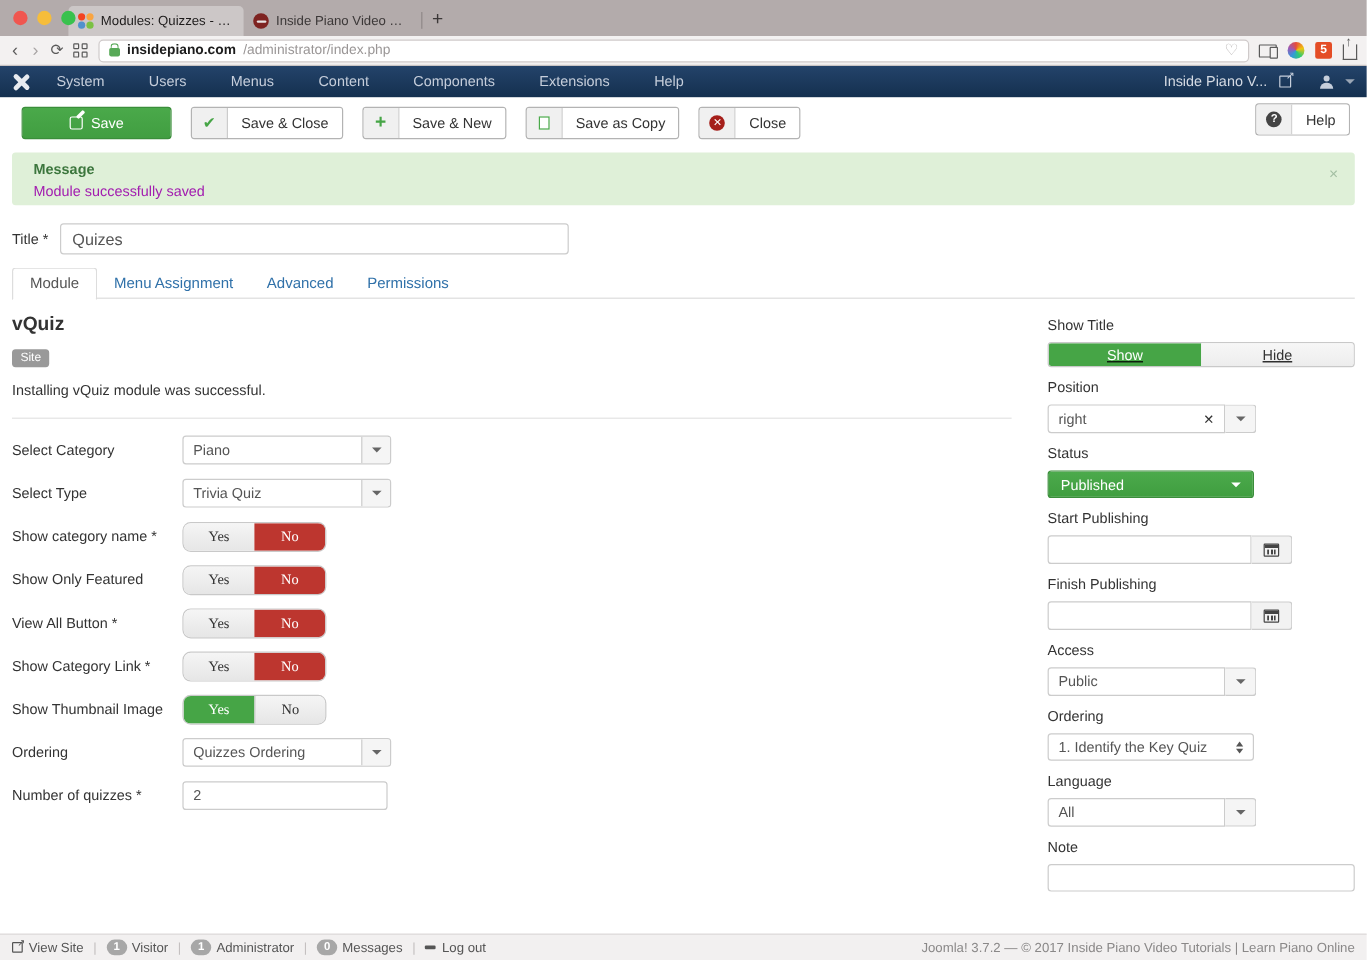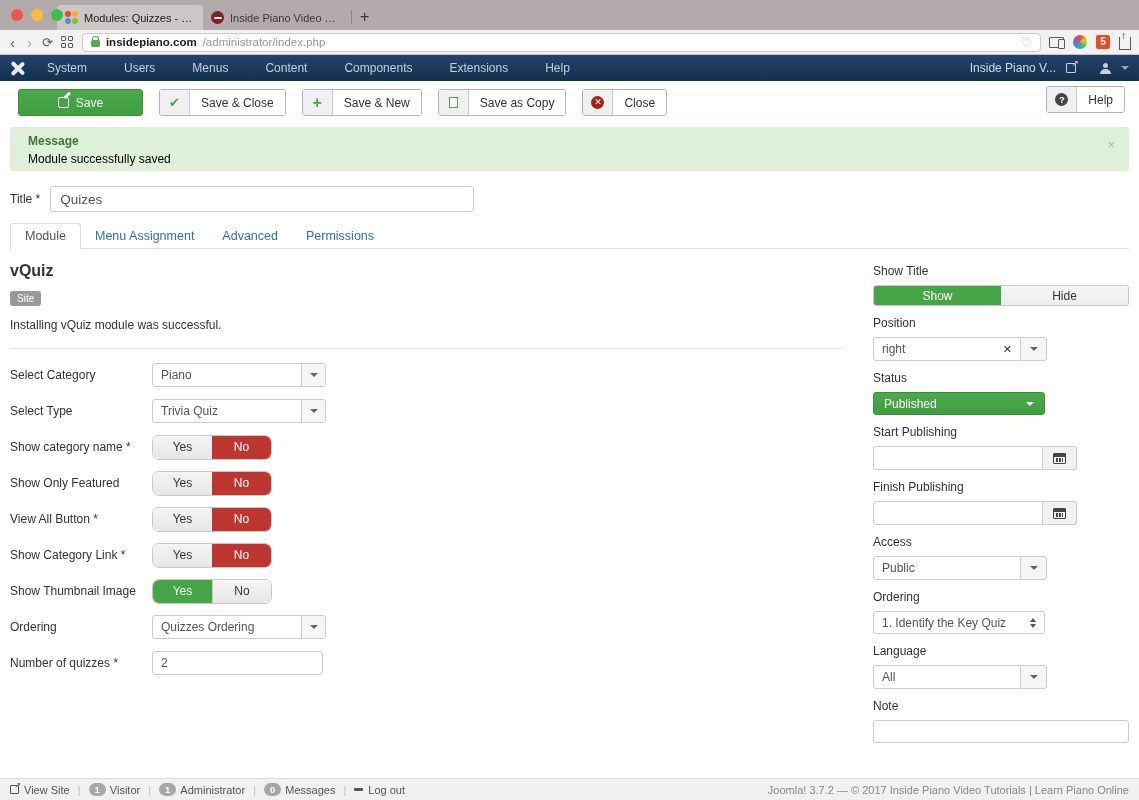--- a/index.html
+++ b/index.html
@@ -70,21 +70,21 @@
   .plus-icon { color:#46a546; font-size:16px; font-weight:bold; }
   .copy-icon { width:9px; height:11px; border:1.4px solid #4aa94a; background:#fff; position:relative; }
   .copy-icon:before { content:""; position:absolute; left:2px; top:-4px; width:9px; height:11px; border:1.4px solid #4aa94a; background:#f0f0f0; z-index:-1; }
   .closecircle-icon { width:13px; height:13px; border-radius:50%; background:#a51f1a; color:#fff; font-size:9px; line-height:13px; text-align:center; font-weight:bold; }
   .helpcircle-icon { width:13px; height:13px; border-radius:50%; background:#444; color:#fff; font-size:9.5px; line-height:13px; text-align:center; font-weight:bold; }
   .btn-help { position:absolute; right:14px; top:86px; }
 
   
   .alert { position:absolute; left:10px; right:10px; top:127px; height:44px; background:#dff0d8; border-radius:3px; padding:7px 18px; }
   .alert h4 { font-size:12px; color:#3c763d; margin-bottom:4px; }
-  .alert p { font-size:12px; color:#000000; }
+  .alert p { font-size:12px; color:#a21caf; }
   .alert .close { position:absolute; right:14px; top:10px; color:#a3bfa3; font-size:13px; cursor:pointer; }
 
   
   .title-row { position:absolute; left:10px; top:186px; display:flex; align-items:center; gap:10px; }
   .title-row label { font-size:12px; color:#333; }
   .title-row input { width:424px; height:26px; border:1px solid #ccc; border-radius:3px; padding:0 9px; font-size:13.5px; color:#555; font-family:inherit; }
 
   
   .formtabs { position:absolute; left:10px; right:10px; top:224px; height:25px; border-bottom:1px solid #ddd; display:flex; align-items:center; }
   .formtab { font-size:12.5px; padding:5px 14px 6px 14px; color:#3071a9; cursor:pointer; }
@@ -95,31 +95,31 @@
   .main-left h2 { font-size:16px; color:#333; margin-bottom:8px; }
   .badge { display:inline-block; background:#999; color:#fff; font-size:10px; padding:2px 7px; border-radius:3px; margin-bottom:12px; }
   .mod-desc { font-size:12px; color:#333; margin-bottom:16px; }
   .main-left hr { border:none; border-top:1px solid #e3e3e3; margin-bottom:14px; }
   .frow { display:flex; align-items:center; height:24px; margin-bottom:12px; }
   .frow .flabel { width:142px; font-size:12px; color:#333; flex:0 0 auto; }
   .combo { display:flex; height:24px; border:1px solid #ccc; border-radius:3px; overflow:hidden; background:#fff; }
   .combo .ctext { width:148px; display:flex; align-items:center; padding:0 8px; font-size:12px; color:#555; }
   .combo .cbtn { width:24px; background:#f5f5f5; border-left:1px solid #ccc; display:flex; align-items:center; justify-content:center; }
   .combo .cbtn .caret { border-top-color:#666; }
-  .yesno { display:flex; height:25px; border-radius:7px; overflow:hidden; border:1px solid #c9c9c9; }
+  .yesno { display:flex; height:25px; border-radius:7px; overflow:hidden; border:1px solid #c9c9c9;font-family:Liberation Serif, serif; }
   .yn { width:59px; display:flex; align-items:center; justify-content:center; font-size:12px; color:#333; background:linear-gradient(#f5f5f5,#e6e6e6); cursor:pointer; }
   .yn + .yn { border-left:1px solid #c9c9c9; }
   .yn.on-red { background:#bd362f; color:#fff; border-left:none; }
   .yn.on-green { background:#46a546; color:#fff; }
   .tinput { width:171px; height:24px; border:1px solid #ccc; border-radius:3px; padding:0 8px; font-size:12px; color:#555; font-family:inherit; }
 
   
   .sidebar { position:absolute; left:873px; top:264px; width:256px; }
   .slabel { font-size:12px; color:#333; margin-bottom:7px; }
-  .toggle { display:flex; height:21px; border:1px solid #c9c9c9; border-radius:3px; overflow:hidden; margin-bottom:10px; }
+  .toggle { display:flex; height:21px; border:1px solid #c9c9c9; border-radius:3px; overflow:hidden; margin-bottom:10px;text-decoration:underline; }
   .tg { flex:1; display:flex; align-items:center; justify-content:center; font-size:12px; color:#333; background:linear-gradient(#f7f7f7,#ededed); cursor:pointer; }
   .tg.on { background:#46a546; color:#fff; }
   .pos-combo { display:flex; height:24px; margin-bottom:10px; }
   .pos-combo .pbox { width:148px; border:1px solid #ccc; border-radius:3px 0 0 3px; display:flex; align-items:center; padding:0 8px; font-size:12px; color:#555; background:#fff; }
   .pos-combo .pbox .x { margin-left:auto; color:#333; font-weight:bold; font-size:11px; cursor:pointer; }
   .pos-combo .pbtn { width:26px; border:1px solid #ccc; border-left:none; border-radius:0 3px 3px 0; background:#f5f5f5; display:flex; align-items:center; justify-content:center; }
   .status-sel { width:172px; height:23px; background:linear-gradient(#4caa4c,#3f9e3f); border:1px solid #3a8e3a; border-radius:3px; color:#fff; font-size:12px; display:flex; align-items:center; padding:0 10px; margin-bottom:10px; cursor:pointer; }
   .status-sel .caret { border-top-color:#fff; margin-left:auto; }
   .date-row { display:flex; height:24px; margin-bottom:10px; }
   .date-row input { width:170px; border:1px solid #ccc; border-radius:3px 0 0 3px; padding:0 8px; font-size:12px; font-family:inherit; }

